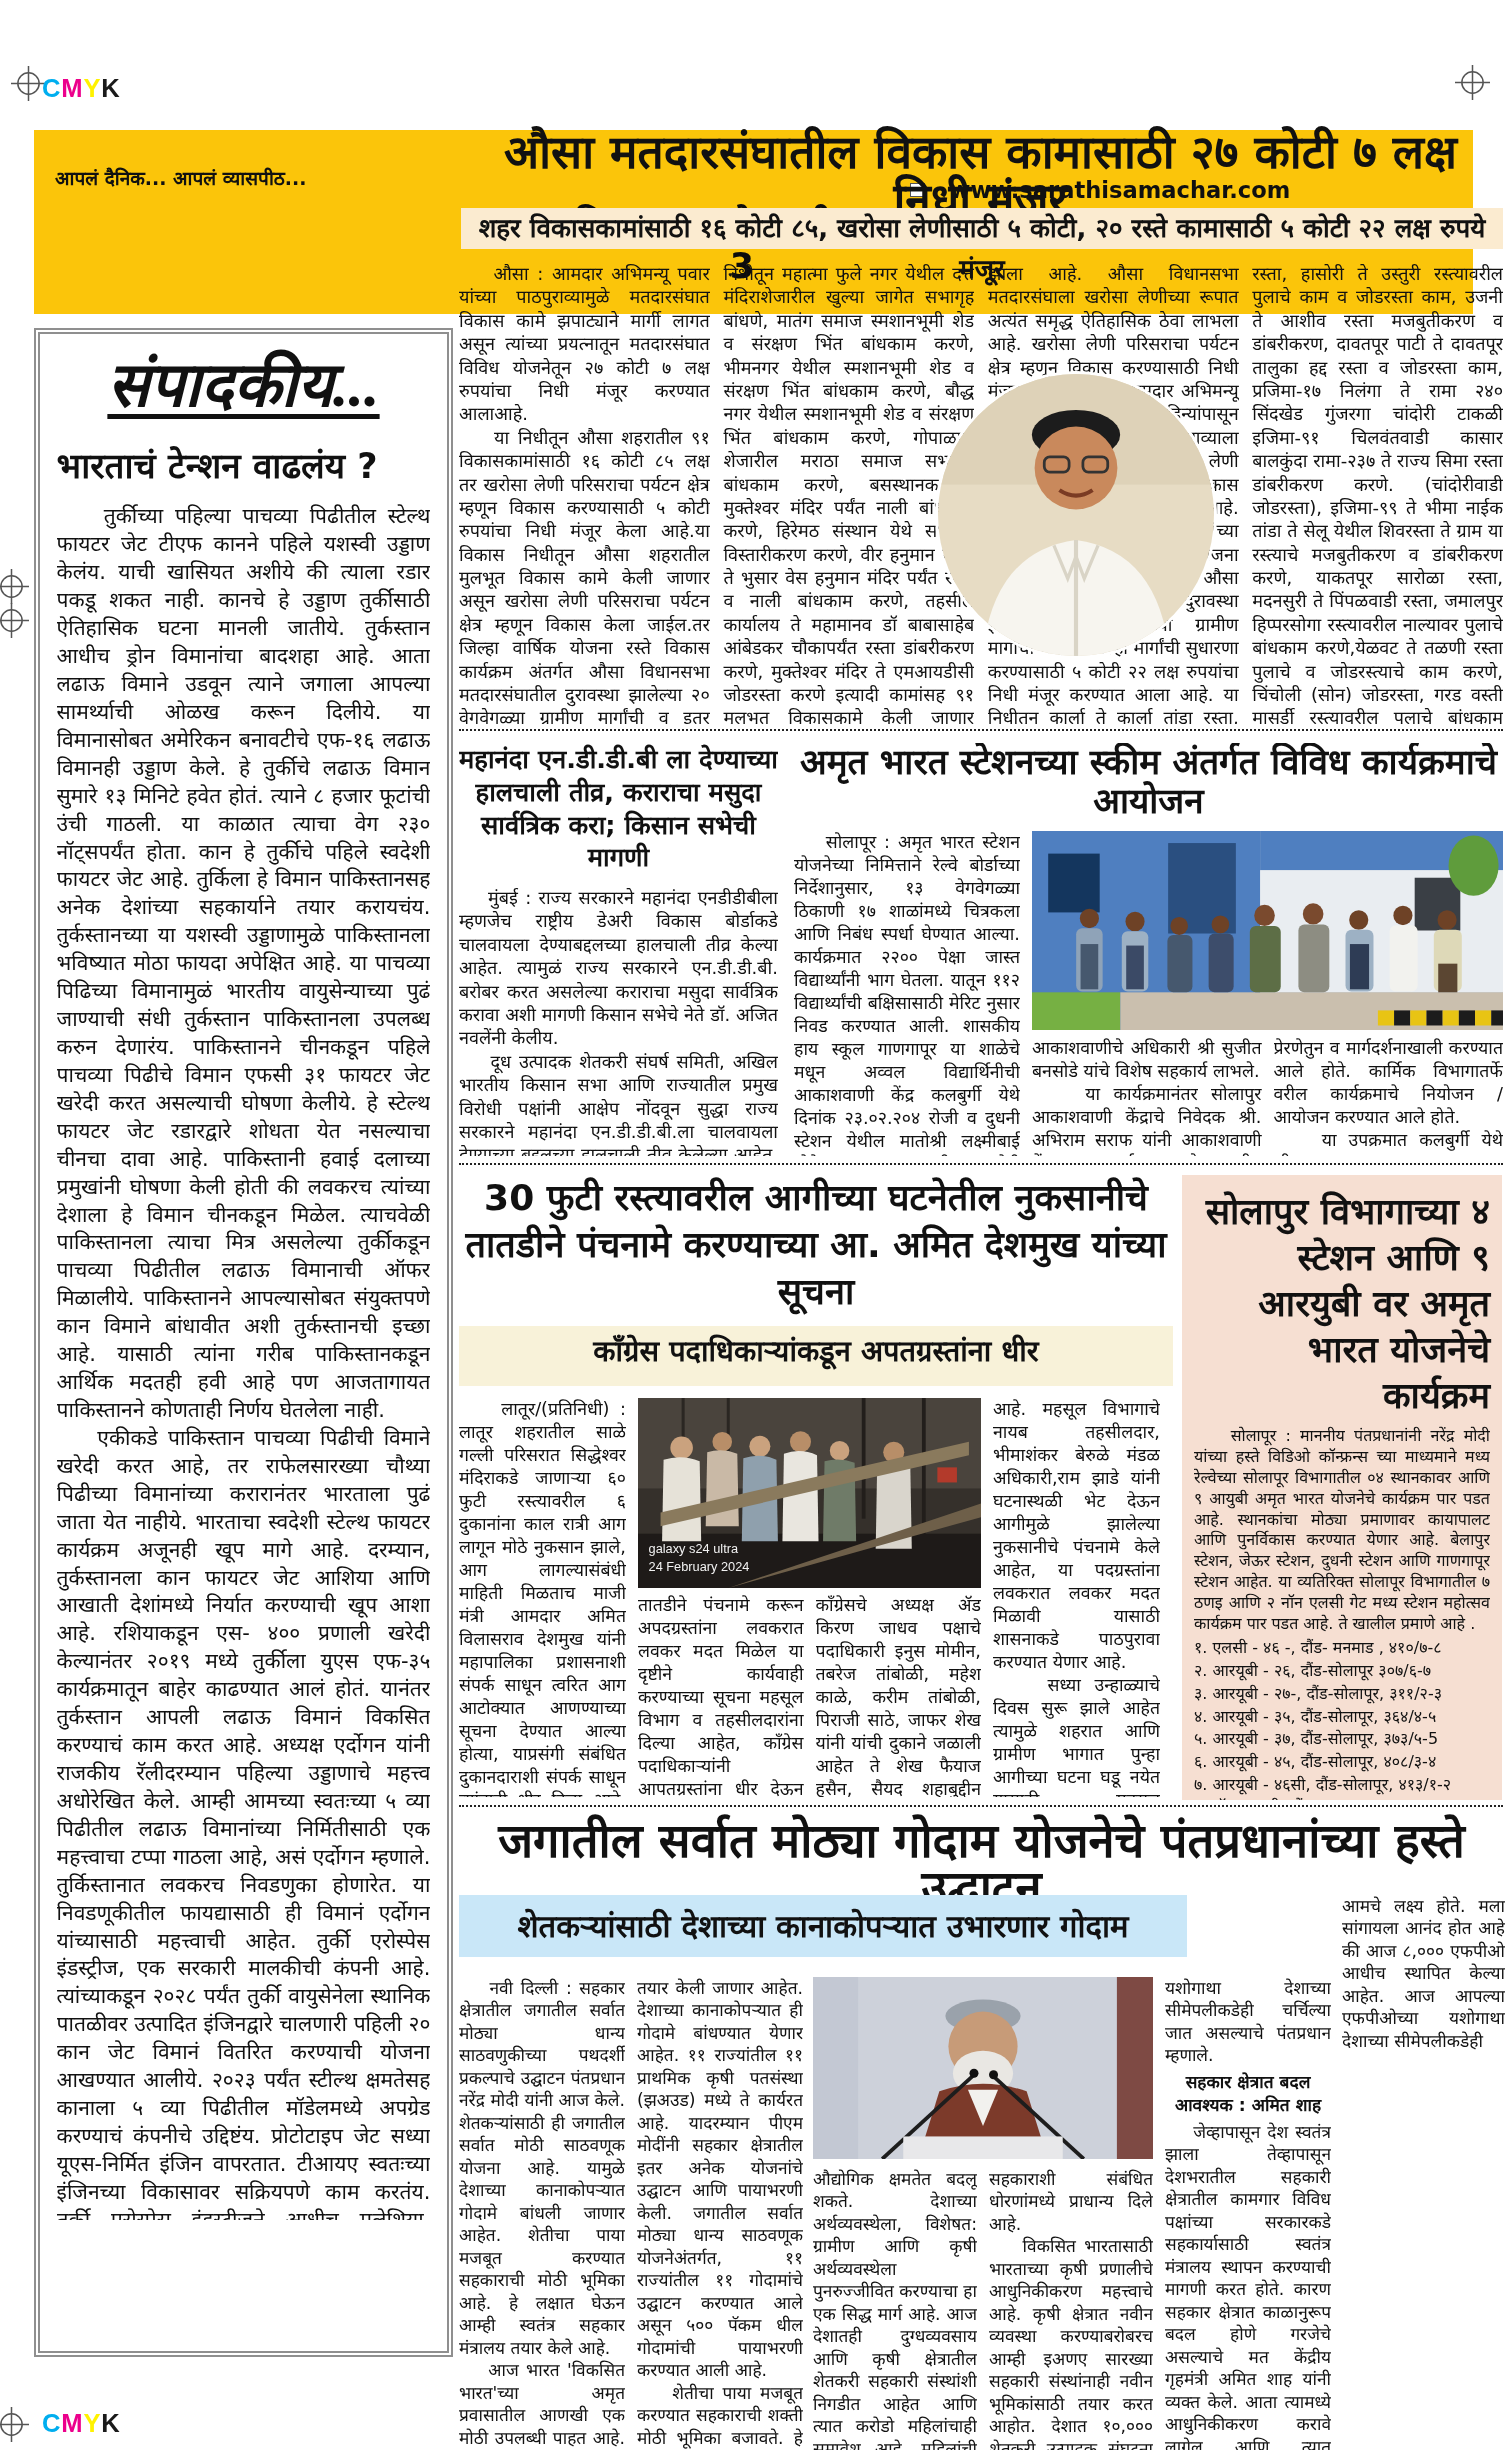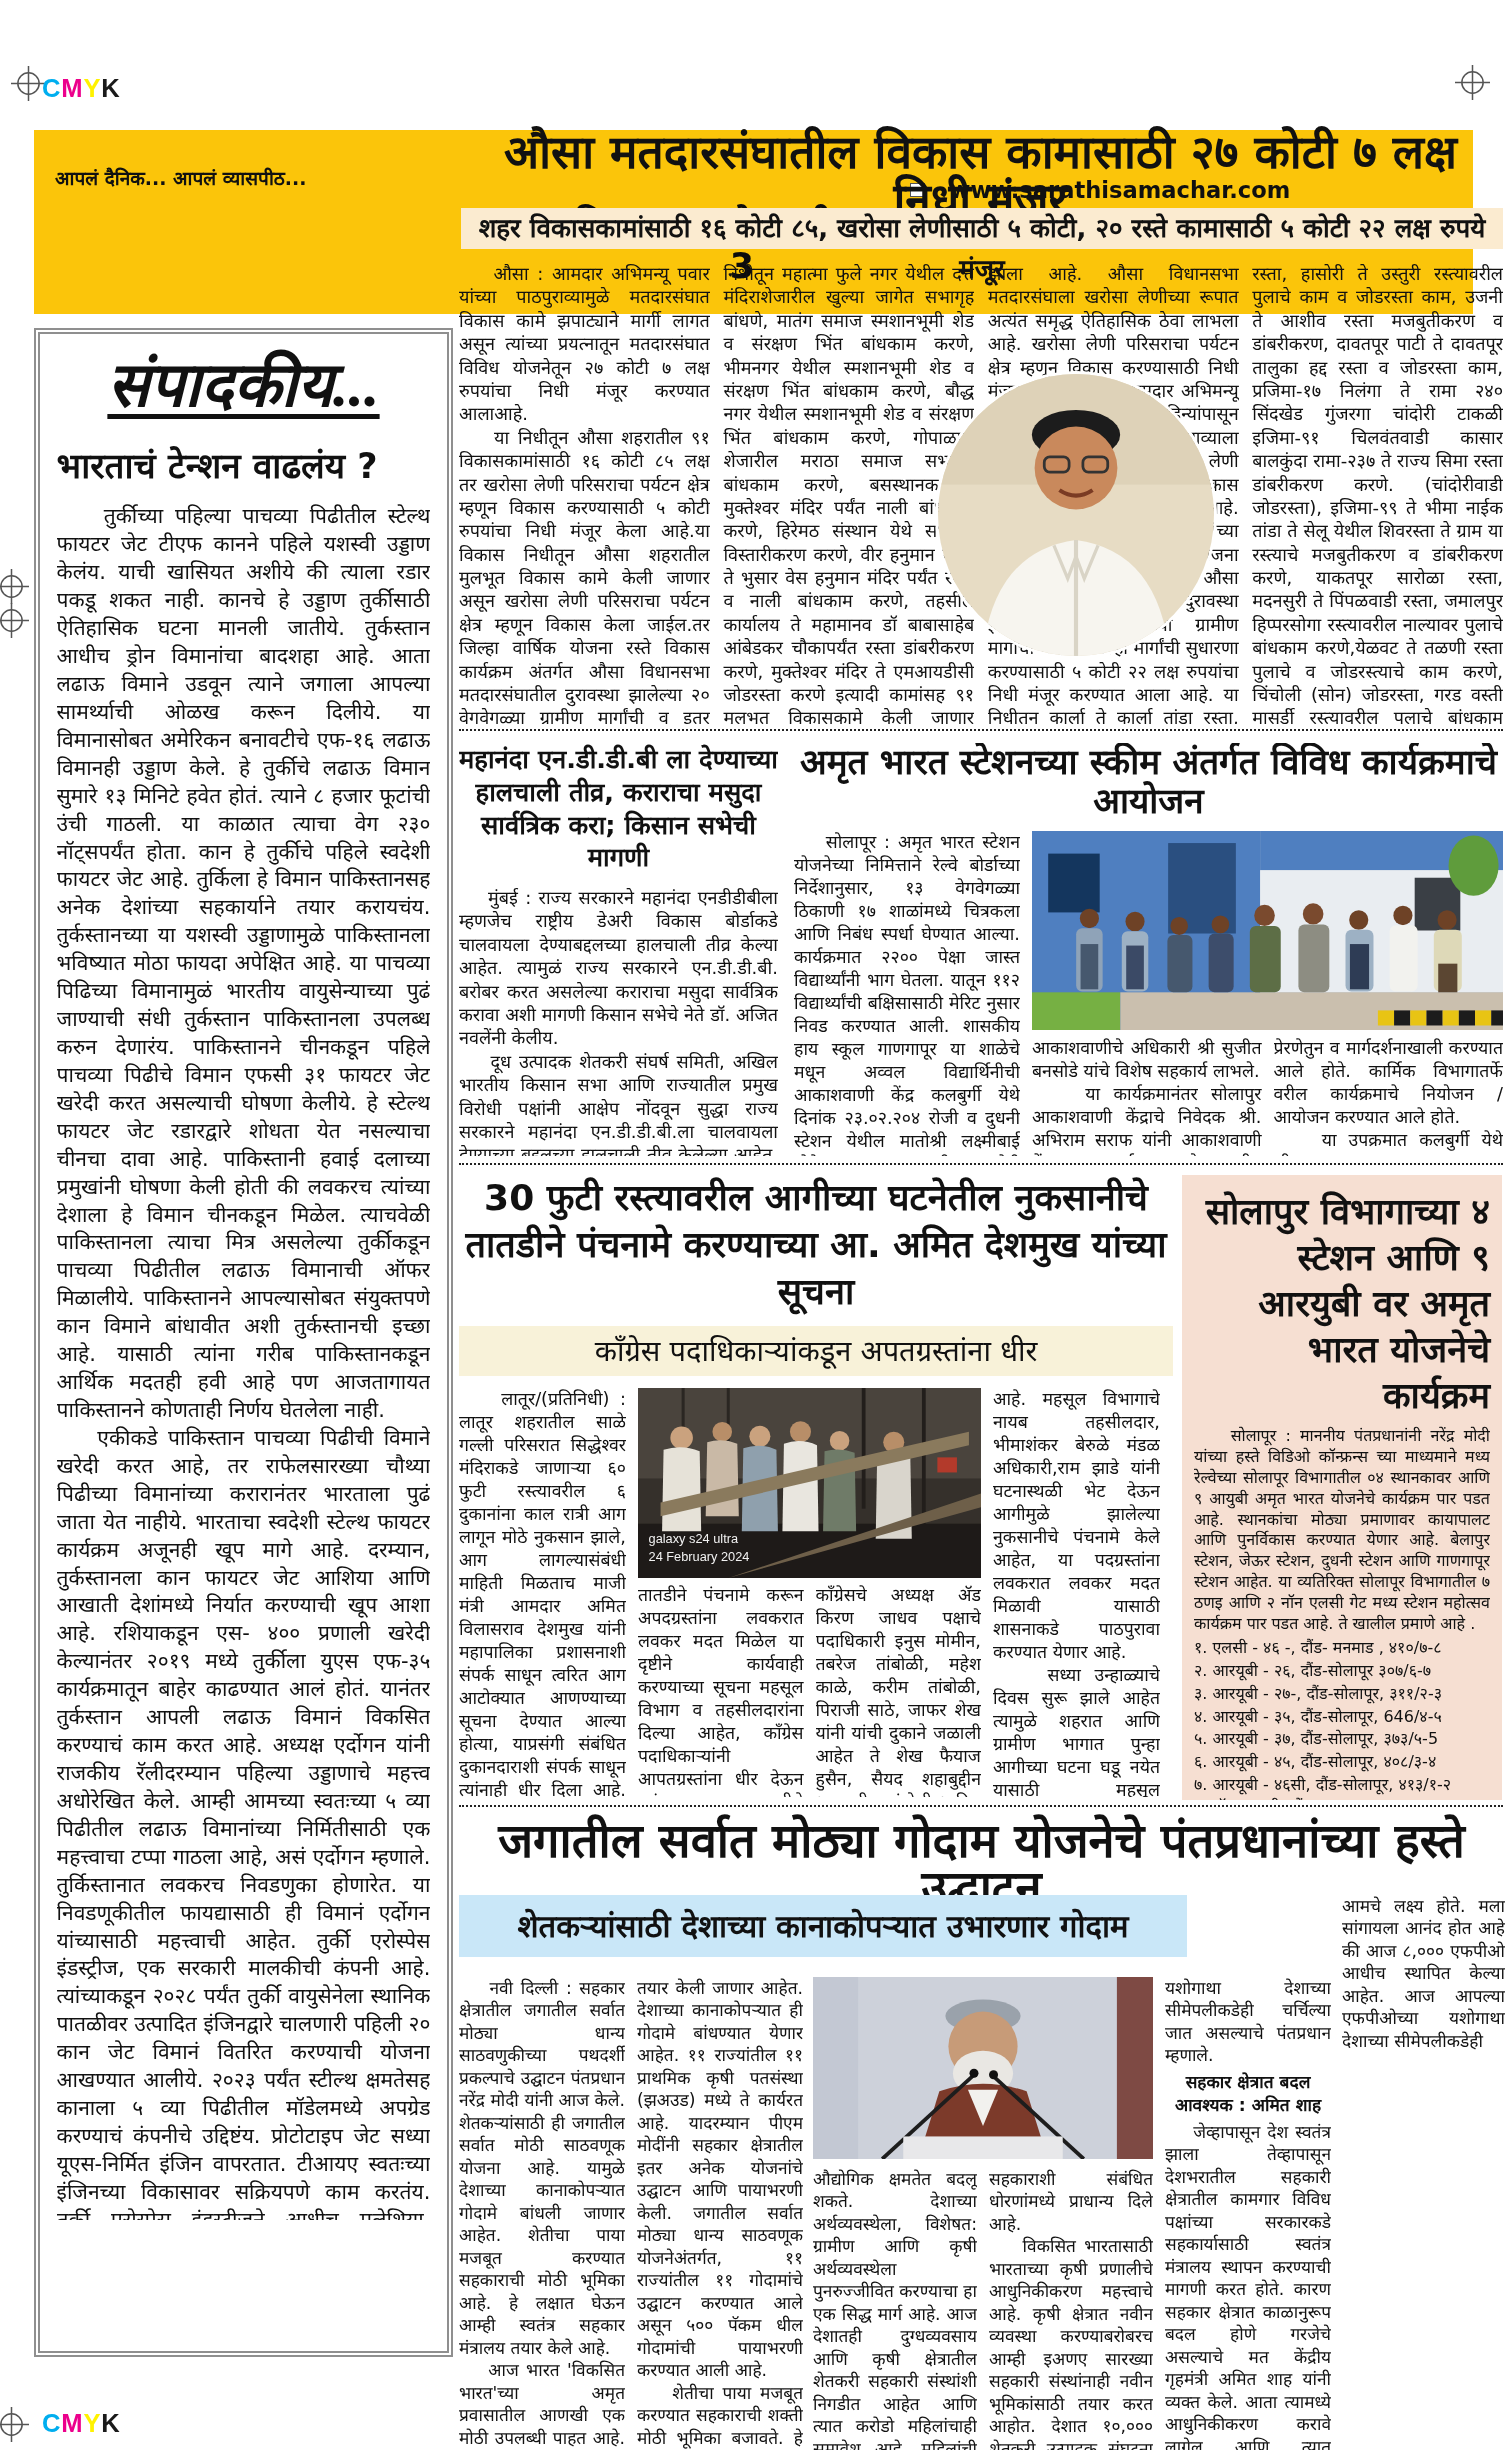--- a/index.html
+++ b/index.html
@@ -40,21 +40,21 @@
   #am-headline{font-size:35px;font-weight:900;text-align:center;margin-bottom:10.5px;line-height:1.1;}
   #am-row{display:flex;gap:12px;}
   #am-col1{width:226px;font-size:17.7px;height:354px;}
   #am-right{width:471px;}
   #am-photo{width:471px;height:199px;overflow:hidden;}
   #am-cols{display:flex;gap:12px;margin-top:7.5px;}
   #am-cols div{flex:1;font-size:17.7px;height:148px;}
   
   #fire{left:459px;top:1175px;width:714px;height:622px;overflow:hidden;}
   #fire-headline{font-size:36px;font-weight:900;line-height:1.3;text-align:center;}
-  #fire-subhead{margin-top:10.5px;height:50px;background:#F8F2D9;font-size:29px;font-weight:400;text-align:center;line-height:50px;}
+  #fire-subhead{margin-top:10.5px;height:60px;background:#F8F2D9;font-size:29px;font-weight:700;text-align:center;line-height:50px;}
   #fire-body{margin-top:12px;display:flex;gap:12px;height:422px;}
   .fire-col{width:167px;font-size:17.7px;}
   #fire-mid{width:343px;}
   #fire-photo{width:343px;height:190px;overflow:hidden;position:relative;}
   #fire-midcols{display:flex;gap:12px;margin-top:6px;}
   #fire-midcols div{flex:1;font-size:17.7px;height:221px;}
   
   #solapur{left:1182px;top:1175px;width:320px;height:625px;background:#F6DFD2;box-sizing:border-box;padding:13.6px 12px;overflow:hidden;}
   #sol-headline{font-size:36px;font-weight:900;text-align:right;line-height:1.28;margin-bottom:7.5px;}
   #sol-intro{font-size:16px;}
@@ -280,21 +280,21 @@
     </div>
   </div>
 
   <div id="solapur" class="abs">
     <div id="sol-headline">सोलापुर विभागाच्या ४ स्टेशन आणि ९ आरयुबी वर अमृत भारत योजनेचे कार्यक्रम</div>
     <div id="sol-intro" class="bt">&nbsp;&nbsp;&nbsp;&nbsp;सोलापूर : माननीय पंतप्रधानांनी नरेंद्र मोदी यांच्या हस्ते विडिओ कॉन्फ्रन्स च्या माध्यमाने मध्य रेल्वेच्या सोलापूर विभागातील ०४ स्थानकावर आणि ९ आयुबी अमृत भारत योजनेचे कार्यक्रम पार पडत आहे. स्थानकांचा मोठ्या प्रमाणावर कायापालट आणि पुनर्विकास करण्यात येणार आहे. बेलापुर स्टेशन, जेऊर स्टेशन, दुधनी स्टेशन आणि गाणगापूर स्टेशन आहेत. या व्यतिरिक्त सोलापूर विभागातील ७ ठणइ आणि २ नॉन एलसी गेट मध्य स्टेशन महोत्सव कार्यक्रम पार पडत आहे. ते खालील प्रमाणे आहे .</div>
     <div id="sol-list">
       <div class="sol-item">१. एलसी - ४६ -, दौंड- मनमाड , ४१०/७-८</div>
       <div class="sol-item">२. आरयूबी - २६, दौंड-सोलापूर ३०७/६-७</div>
       <div class="sol-item">३. आरयूबी - २७-, दौंड-सोलापूर, ३११/२-३</div>
-      <div class="sol-item">४. आरयूबी - ३५, दौंड-सोलापूर, 646/४-५</div>
+      <div class="sol-item">४. आरयूबी - ३५, दौंड-सोलापूर, ३६४/४-५</div>
       <div class="sol-item">५. आरयूबी - ३७, दौंड-सोलापूर, ३७३/५-5</div>
       <div class="sol-item">६. आरयूबी - ४५, दौंड-सोलापूर, ४०८/३-४</div>
       <div class="sol-item">७. आरयूबी - ४६सी, दौंड-सोलापूर, ४१३/१-२</div>
       <div class="sol-item">८. नॉन -एलसी, दौंड- मनमाड, ४५३/८-6</div>
       <div class="sol-item">९. आरयूबी नॉन एलसी, गाणगापूर -हंसी हाडगील ५४५/७-८</div>
     </div>
 
   </div>
 
   <div class="abs dotted-h" style="left:459px;top:1805px;width:1044px"></div>

